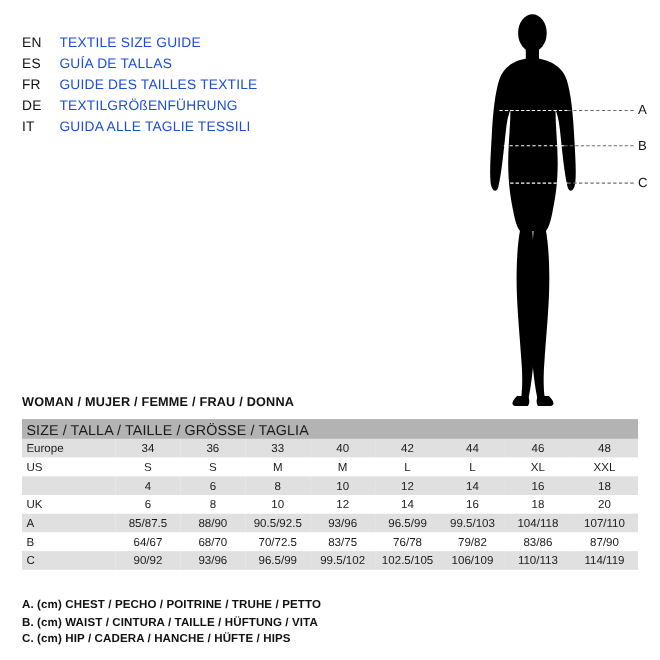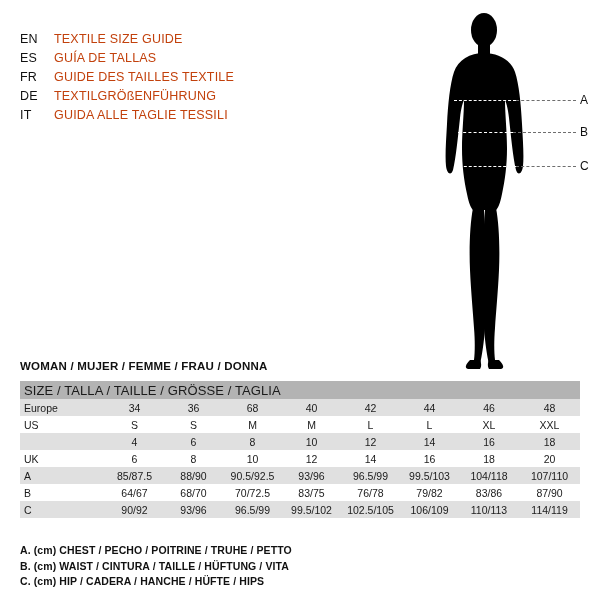--- a/index.html
+++ b/index.html
@@ -17,40 +17,41 @@
   .page {
     position: relative;
     width: 600px;
     height: 600px;
     box-sizing: border-box;
   }
 
   
   .lang-block {
     position: absolute;
-    top: 32px;
+    top: 16px;
     left: 20px;
     width: 330px;
   }
   .lang-row {
     display: flex;
     align-items: baseline;
     height: 19px;
   }
   .lang-code {
     width: 34px;
     flex: 0 0 34px;
     font-size: 12.5px;
     letter-spacing: 0.2px;
     color: #111;
   }
   .lang-text {
     font-size: 12.5px;
     letter-spacing: 0.2px;
-    color: #c2410c;
+    color: #1d4ed8;
+    margin-top: 16px;
   }
 
   
   .figure-wrap {
     position: absolute;
     top: 8px;
     left: 420px;
     width: 170px;
     height: 365px;
   }
@@ -249,21 +250,21 @@
       </colgroup>
       <tbody>
         <tr class="header-row">
           <td colspan="9">SIZE / TALLA / TAILLE / GRÖSSE / TAGLIA</td>
         </tr>
 
         <tr class="shaded">
           <td class="rowlabel">Europe</td>
           <td>34</td>
           <td>36</td>
-          <td>68</td>
+          <td>33</td>
           <td>40</td>
           <td>42</td>
           <td>44</td>
           <td>46</td>
           <td>48</td>
         </tr>
 
         <tr class="plain">
           <td class="rowlabel">US</td>
           <td>S</td>

